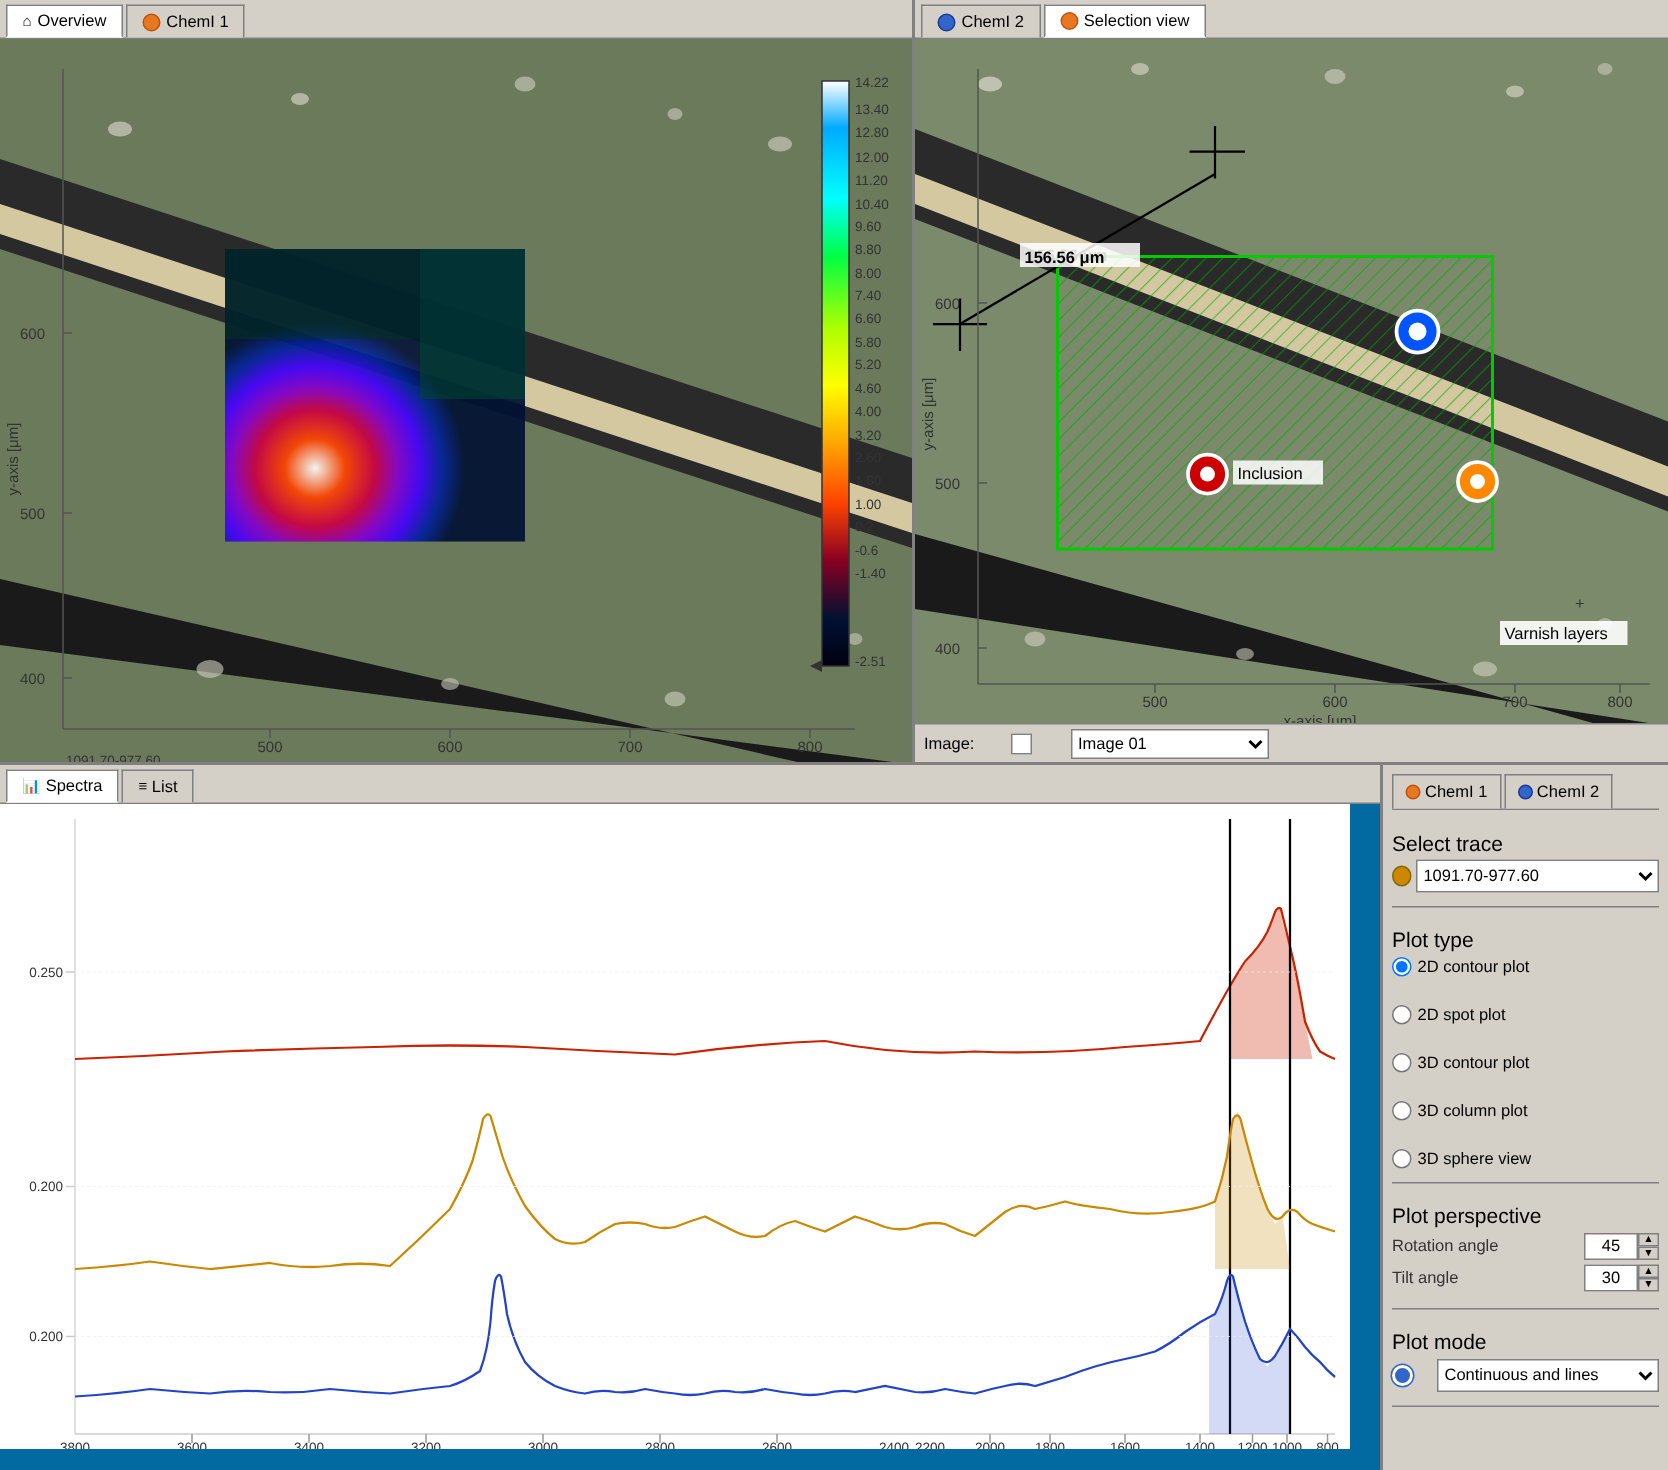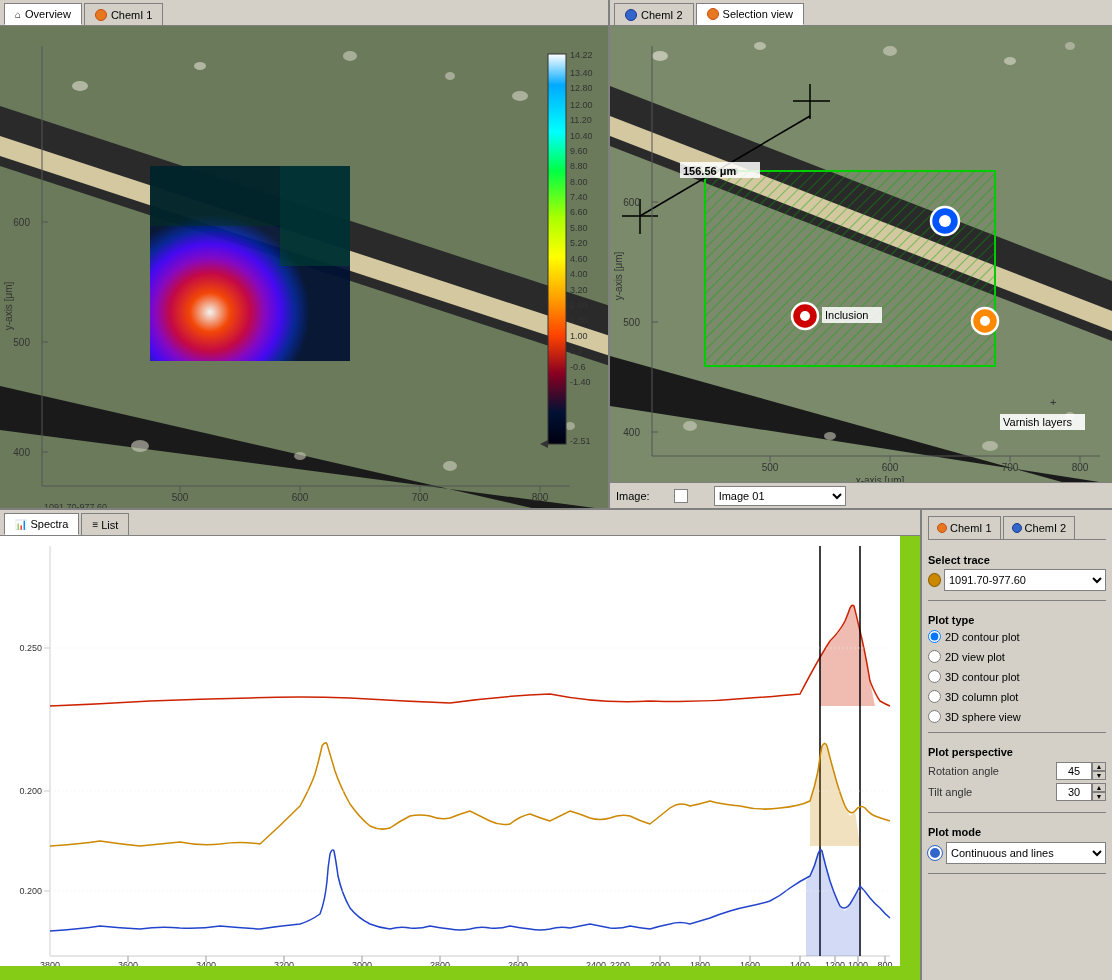--- a/index.html
+++ b/index.html
@@ -32,35 +32,35 @@
     .spectra-panel { flex: 1; background: #ffffff; display: flex; flex-direction: column; border-right: 2px solid #808080; }
     .spectra-tab-bar { display: flex; height: 26px; background: #d4d0c8; border-bottom: 1px solid #808080; align-items: flex-end; padding-left: 4px; }
 
     
     .controls-panel { width: 190px; background: #d4d0c8; padding: 6px; display: flex; flex-direction: column; gap: 6px; overflow-y: auto; }
 
     .controls-tab-bar { display: flex; height: 24px; border-bottom: 1px solid #808080; margin-bottom: 4px; }
     .controls-tab { display: flex; align-items: center; padding: 2px 8px; font-size: 11px; cursor: pointer; border: 1px solid #808080; border-bottom: none; background: #d4d0c8; margin-right: 2px; }
     .controls-tab.active { background: #d4d0c8; }
 
-    .section-label { font-size: 11px; color: #000; font-weight: bold; margin-top: 4px; }
+    .section-label { font-size: 14px; color: #000; font-weight: normal; margin-top: 4px; }
     .select-box { width: 100%; height: 22px; font-size: 11px; background: white; border: 1px solid #808080; }
     
-    .radio-group { display: flex; flex-direction: column; gap: 7px; }
+    .radio-group { display: flex; flex-direction: column; gap: 19px; }
     .radio-item { display: flex; align-items: center; gap: 4px; font-size: 11px; }
     .radio-item input[type="radio"] { margin: 0; }
 
     .angle-row { display: flex; align-items: center; justify-content: space-between; margin: 2px 0; }
     .angle-label { font-size: 11px; color: #333; }
     .angle-input-group { display: flex; align-items: flex-start; }
     .angle-input { width: 36px; height: 18px; font-size: 11px; border: 1px solid #808080; text-align: center; }
     .spin-buttons { display: flex; flex-direction: column; }
     .spin-btn { width: 14px; height: 9px; background: #d4d0c8; border: 1px solid #808080; font-size: 7px; cursor: pointer; display: flex; align-items: center; justify-content: center; line-height: 1; }
 
-    .dropdown-row { display: flex; align-items: center; gap: 4px; }
+    .dropdown-row { display: flex; align-items: center; gap: 16px; }
     .mode-select { flex: 1; height: 22px; font-size: 11px; background: white; border: 1px solid #808080; }
 
     .playback-controls { display: flex; align-items: center; gap: 2px; margin-top: 2px; }
     .play-btn { width: 22px; height: 22px; background: #d4d0c8; border: 1px solid #808080; cursor: pointer; display: flex; align-items: center; justify-content: center; font-size: 10px; }
 
     svg { position: absolute; top: 0; left: 0; }
 
     .image-dropdown-bar { height: 26px; background: #d4d0c8; border-top: 1px solid #808080; display: flex; align-items: center; padding: 2px 6px; gap: 24px; font-size: 11px; }
     .image-select { height: 20px; font-size: 11px; border: 1px solid #808080; background: white; width: 132px; }
 
@@ -301,21 +301,21 @@
       <div class="spectra-tab-bar">
         <div class="tab active">
           <span style="font-size:10px; margin-right:3px;">📊</span>
           <span>Spectra</span>
         </div>
         <div class="tab">
           <span style="font-size:10px; margin-right:3px;">≡</span>
           <span>List</span>
         </div>
       </div>
-      <div style="flex:1; position:relative; background:#84cc16; overflow:hidden;">
+      <div style="flex:1; position:relative; background:#0369a1; overflow:hidden;">
         <svg width="900" height="430">
 
           <rect width="900" height="430" fill="white"></rect>
 
           <line x1="50" y1="10" x2="50" y2="420" stroke="#ccc" stroke-width="1"></line>
           <line x1="50" y1="420" x2="890" y2="420" stroke="#ccc" stroke-width="1"></line>
 
           <line x1="50" y1="10" x2="50" y2="420" stroke="#eee" stroke-width="0.5"></line>
 
           <path d="M50,170 Q100,168 150,165 Q200,163 250,162 Q300,160 350,162 Q400,165 450,167 Q500,160 550,158 Q600,168 650,165 Q700,167 750,162 Q780,160 800,158 Q820,120 830,105 Q840,95 845,85 Q848,78 850,72 Q852,68 854,70 Q856,78 860,95 Q865,115 870,145 Q875,158 880,165 Q885,168 890,170" fill="none" stroke="#cc2200" stroke-width="1.5"></path>
@@ -406,21 +406,21 @@
 
       <div>
         <div class="section-label">Plot type</div>
         <div class="radio-group" style="margin-top:4px;">
           <label class="radio-item">
             <input type="radio" name="plottype" checked="" style="">
             <span>2D contour plot</span>
           </label>
           <label class="radio-item">
             <input type="radio" name="plottype" style="">
-            <span>2D view plot</span>
+            <span>2D spot plot</span>
           </label>
           <label class="radio-item">
             <input type="radio" name="plottype" style="">
             <span>3D contour plot</span>
           </label>
           <label class="radio-item">
             <input type="radio" name="plottype" style="">
             <span>3D column plot</span>
           </label>
           <label class="radio-item">

